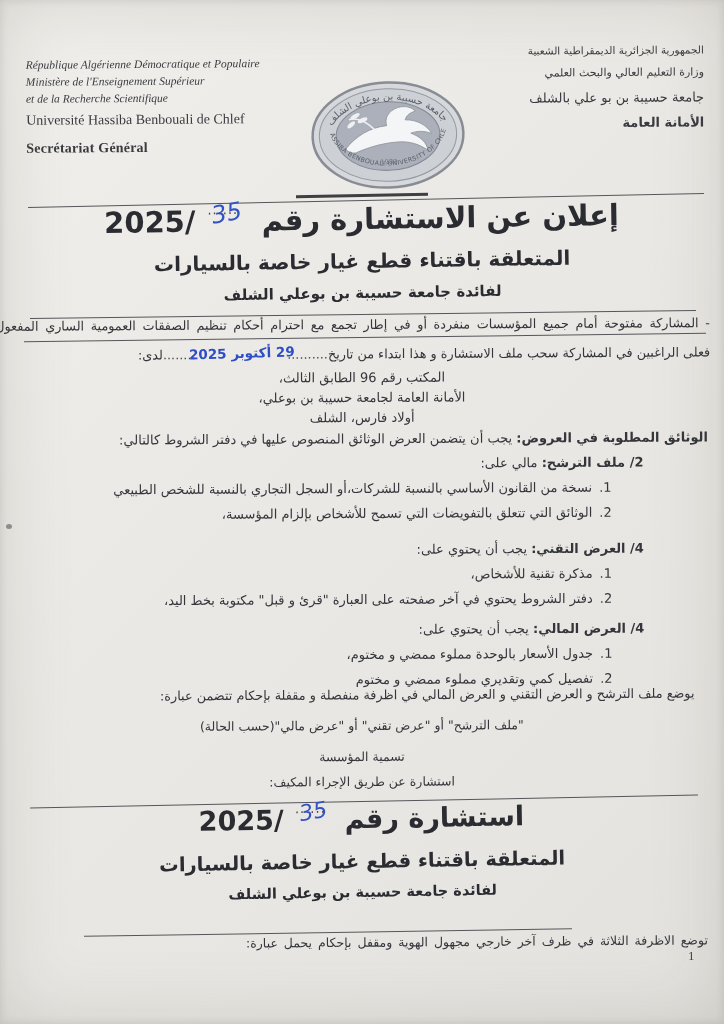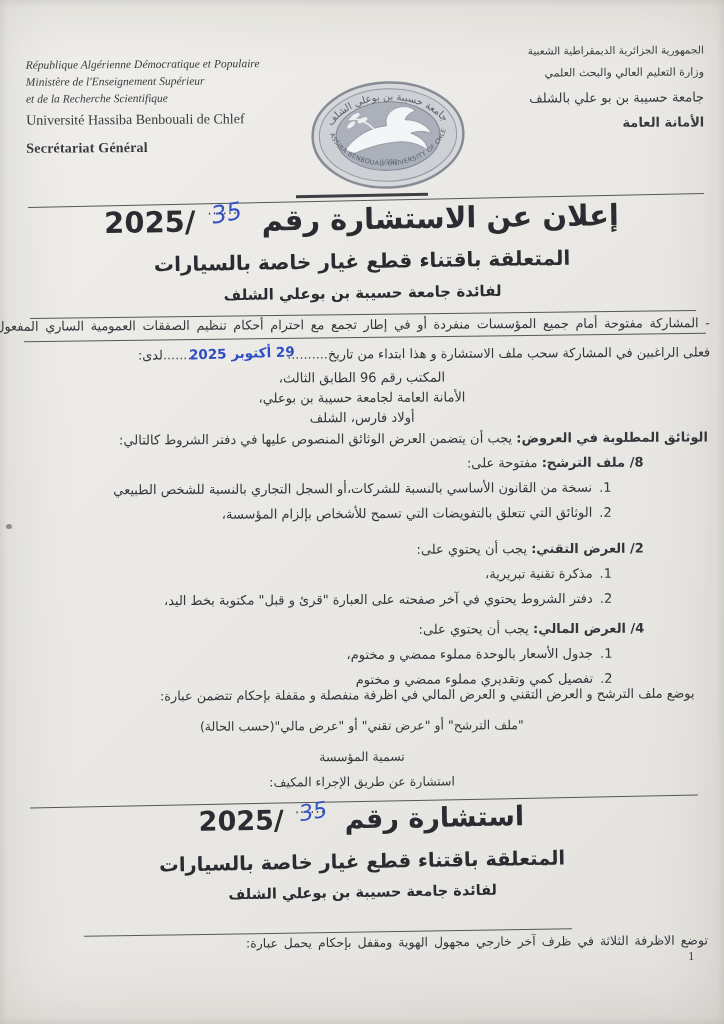--- a/index.html
+++ b/index.html
@@ -140,29 +140,29 @@
     <div>الأمانة العامة لجامعة حسيبة بن بوعلي،</div>
     <div>أولاد فارس، الشلف</div>
   </div>
 
   <div class="docs-heading ar">
     <span class="bold">الوثائق المطلوبة في العروض:</span><span> يجب أن يتضمن العرض الوثائق المنصوص عليها في دفتر الشروط كالتالي:</span>
   </div>
 
   <div class="sections">
     <div class="sec-title">
-      <span class="bold">8/ ملف الترشح:</span><span> مفتوحة على:</span>
+      <span class="bold">2/ ملف الترشح:</span><span> مالي على:</span>
     </div>
     <div class="item"><span class="n">1.</span><span>نسخة من القانون الأساسي بالنسبة للشركات،أو السجل التجاري بالنسبة للشخص الطبيعي</span></div>
     <div class="item"><span class="n">2.</span><span>الوثائق التي تتعلق بالتفويضات التي تسمح للأشخاص بإلزام المؤسسة،</span></div>
 
     <div class="sec-title sec-2">
-      <span class="bold">2/ العرض التقني:</span><span> يجب أن يحتوي على:</span>
+      <span class="bold">4/ العرض التقني:</span><span> يجب أن يحتوي على:</span>
     </div>
-    <div class="item"><span class="n">1.</span><span>مذكرة تقنية تبريرية،</span></div>
+    <div class="item"><span class="n">1.</span><span>مذكرة تقنية للأشخاص،</span></div>
     <div class="item"><span class="n">2.</span><span>دفتر الشروط يحتوي في آخر صفحته على العبارة "قرئ و قبل" مكتوبة بخط اليد،</span></div>
 
     <div class="sec-title sec-3">
       <span class="bold">4/ العرض المالي:</span><span> يجب أن يحتوي على:</span>
     </div>
     <div class="item"><span class="n">1.</span><span>جدول الأسعار بالوحدة مملوء ممضي و مختوم،</span></div>
     <div class="item"><span class="n">2.</span><span>تفصيل كمي وتقديري مملوء ممضي و مختوم</span></div>
   </div>
 
   <div class="envelopes-line ar">يوضع ملف الترشح و العرض التقني و العرض المالي في اظرفة منفصلة و مقفلة بإحكام تتضمن عبارة:</div>

